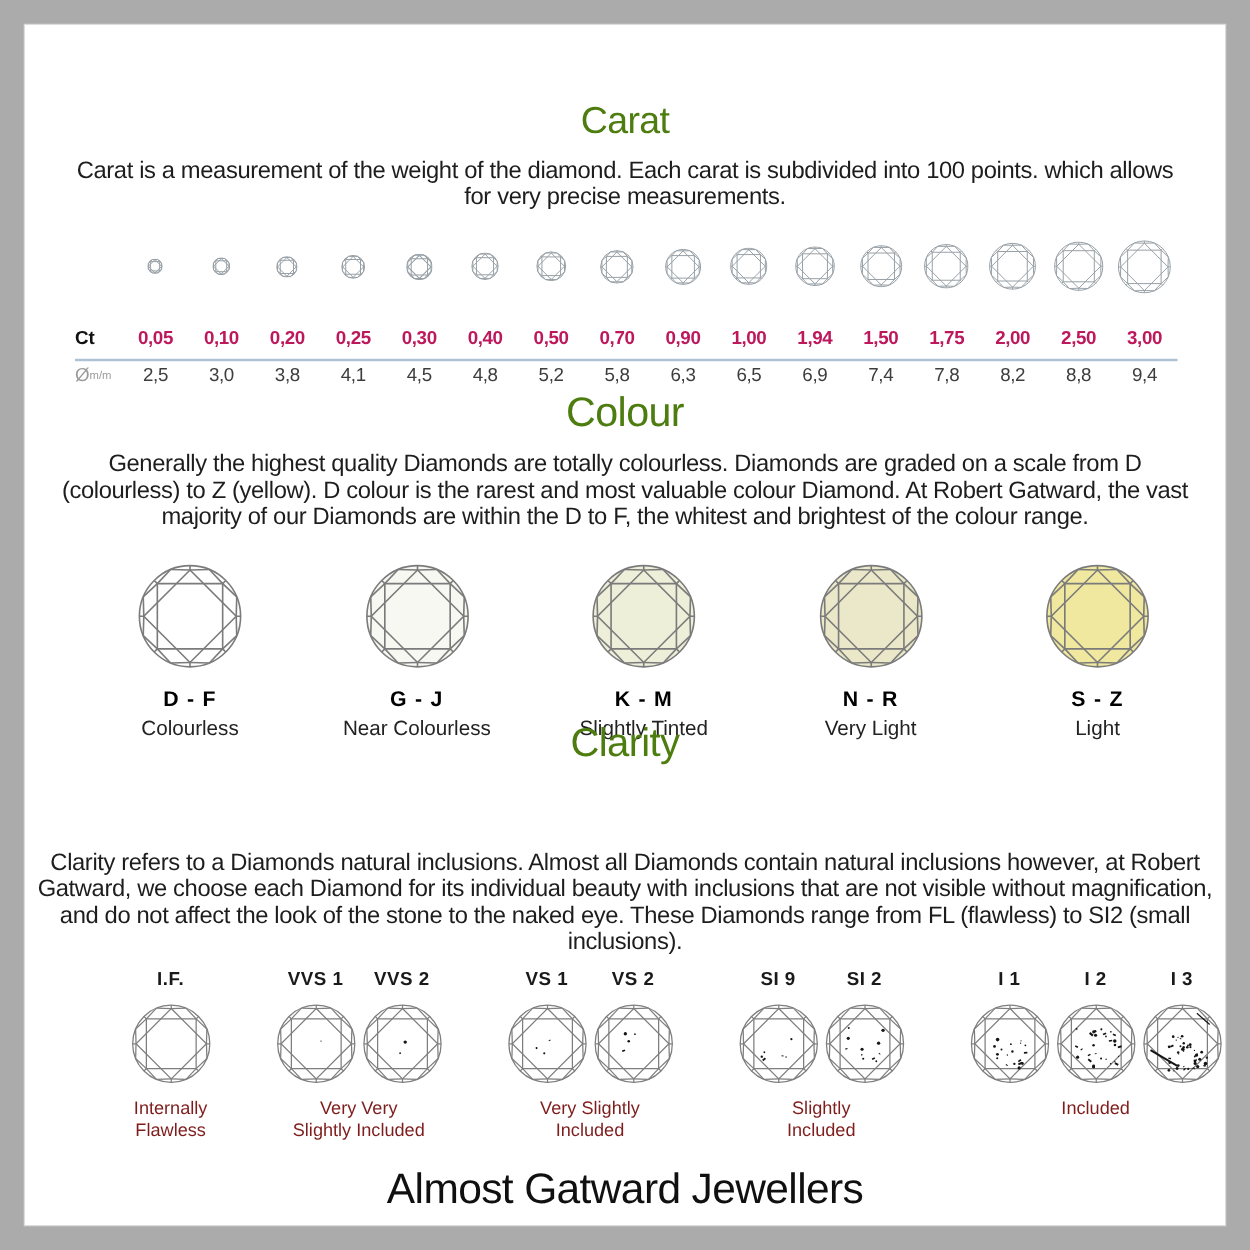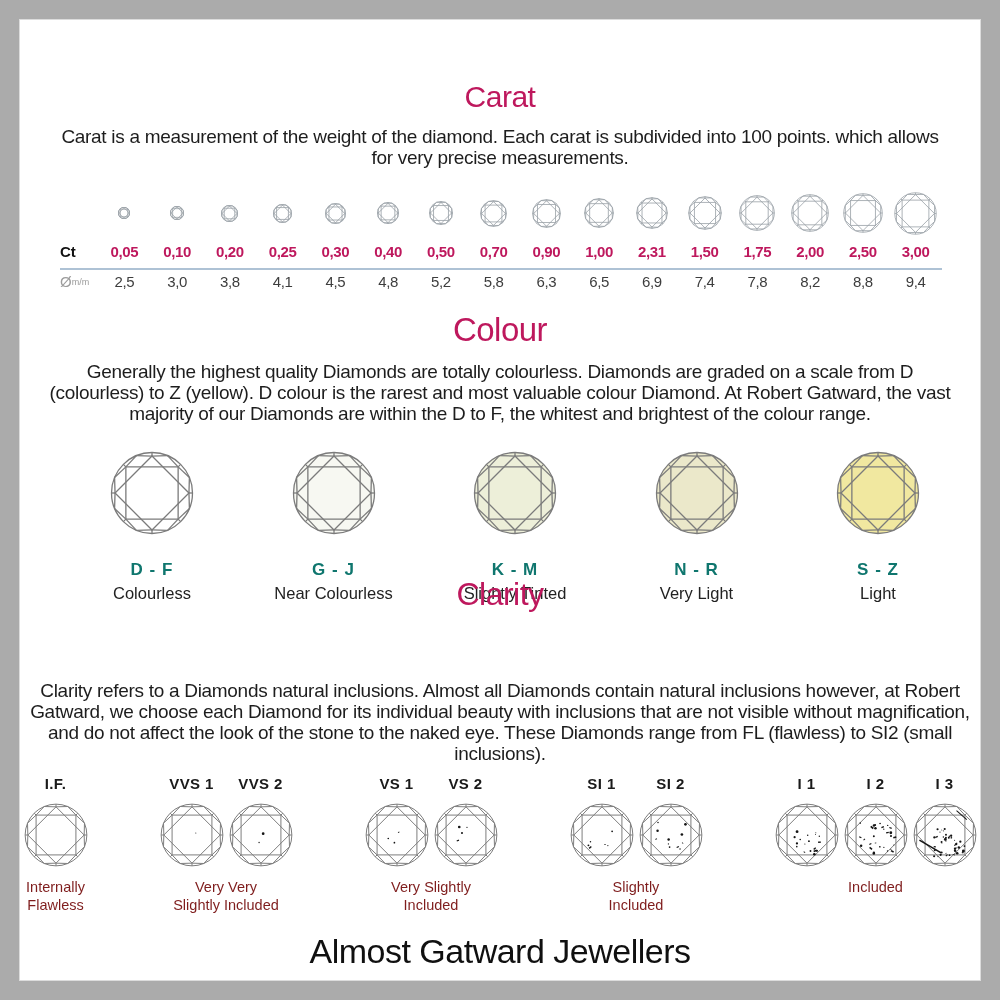--- a/index.html
+++ b/index.html
@@ -13,56 +13,56 @@
   .frame{
     position:absolute;left:20px;top:20px;width:960px;height:960px;
     background:#ffffff;outline:1px solid #dcdcdc;overflow:hidden;
   }
   .page-title{
     position:absolute;top:10px;left:0;width:100%;text-align:center;
     font-size:31px;font-weight:bold;letter-spacing:-0.8px;color:#0d0d0d;
   }
   .section-heading{
     position:absolute;left:0;width:100%;text-align:center;
-    font-weight:400;color:#be185d;letter-spacing:-0.5px;
+    font-weight:400;color:#4d7c0f;letter-spacing:-0.5px;
   }
   #carat-heading{top:60px;font-size:30px;}
   #colour-heading{top:291px;font-size:33px;}
   #clarity-heading{top:556px;font-size:32px;}
   .desc{
     position:absolute;left:50%;transform:translateX(-50%);
     text-align:center;font-size:19px;line-height:21px;
     letter-spacing:-0.3px;color:#1d1d1d;
   }
   #carat-desc{top:106px;width:900px;}
   #colour-desc{top:341px;width:926px;}
   #clarity-desc{top:660px;width:946px;}
 
   
   #carat-table{position:absolute;left:40px;top:164px;width:882px;}
   .c-diamonds{display:flex;margin-left:38px;height:58px;align-items:center;}
   .c-diamonds .cell{flex:1;display:flex;justify-content:center;align-items:center;}
   .c-values{display:flex;align-items:baseline;height:21px;}
   .c-values .label-cell{width:38px;flex:none;font-size:15px;font-weight:bold;color:#111;}
   .c-values .cell{flex:1;text-align:center;font-size:15px;letter-spacing:-0.3px;}
-  .c-ct{margin-top:1px;}
+  .c-ct{margin-top:20px;}
   .c-ct .cell{font-weight:bold;color:#be185d;}
   .c-divider{height:2px;background:#aec2d5;margin:4px 0 3px 0;}
   .c-mm .cell{font-weight:normal;color:#3d3d3d;}
   .c-mm .label-cell{font-weight:normal;color:#9c9c9c;}
   .dia-unit{font-size:9px;color:#9c9c9c;vertical-align:2px;letter-spacing:0;}
 
   
   #colour-row{position:absolute;top:431px;left:44px;width:902px;display:flex;justify-content:space-between;}
   .colour-col{width:176px;display:flex;flex-direction:column;align-items:center;}
-  .colour-range{margin-top:25px;font-size:17px;font-weight:bold;letter-spacing:1px;color:#0f766e;}
+  .colour-range{margin-top:15px;font-size:17px;font-weight:bold;letter-spacing:1px;color:#000000;}
   .colour-name{margin-top:4px;font-size:16.5px;color:#222;}
 
   
-  #clarity-row{position:absolute;top:755px;left:0;width:100%;display:flex;justify-content:center;align-items:flex-start;gap:67px;}
+  #clarity-row{position:absolute;top:755px;left:0;width:100%;display:flex;justify-content:flex-end;align-items:flex-start;gap:47px;}
   .clarity-group{display:flex;flex-direction:column;align-items:center;}
   .cg-top{display:flex;}
   .cg-cell{width:69px;display:flex;flex-direction:column;align-items:center;}
   .cg-label{font-size:15px;font-weight:bold;letter-spacing:0.4px;color:#1a1a1a;height:21px;margin-bottom:7px;white-space:nowrap;}
   .cg-caption{margin-top:11px;text-align:center;font-size:14.5px;line-height:18px;color:#7f1d1d;}
 
   .footer-brand{
     position:absolute;top:912px;left:0;width:100%;text-align:center;
     font-size:34px;color:#101010;letter-spacing:-0.5px;
   }
@@ -612,21 +612,21 @@
     <div class="cell">0,05</div>
         <div class="cell">0,10</div>
         <div class="cell">0,20</div>
         <div class="cell">0,25</div>
         <div class="cell">0,30</div>
         <div class="cell">0,40</div>
         <div class="cell">0,50</div>
         <div class="cell">0,70</div>
         <div class="cell">0,90</div>
         <div class="cell">1,00</div>
-        <div class="cell">2,31</div>
+        <div class="cell">1,94</div>
         <div class="cell">1,50</div>
         <div class="cell">1,75</div>
         <div class="cell">2,00</div>
         <div class="cell">2,50</div>
         <div class="cell">3,00</div>
       </div>
     <div class="c-divider"></div>
     <div class="c-values c-mm" id="carat-mm-row">
       <div class="label-cell"><span>Ø</span><span class="dia-unit">m/m</span></div>
     <div class="cell">2,5</div>
@@ -1031,21 +1031,21 @@
           </div>
         </div>
         <div class="cg-caption">
           <div>Very Slightly</div>
           <div>Included</div>
         </div>
       </div>
       <div class="clarity-group">
         <div class="cg-top">
           <div class="cg-cell">
-            <div class="cg-label">SI 1</div>
+            <div class="cg-label">SI 9</div>
             <svg viewBox="-50 -50 100 100" width="64" height="64">
               <circle cx="0" cy="0" r="48.2" fill="#ffffff" stroke="#7e7e7e" stroke-width="1" vector-effect="non-scaling-stroke"></circle>
               <g>
                 <polygon points="0.00,-44.00 44.00,0.00 0.00,44.00 -44.00,0.00" fill="none" stroke="#7e7e7e" stroke-width="1" vector-effect="non-scaling-stroke"></polygon>
                 <polygon points="31.11,-31.11 31.11,31.11 -31.11,31.11 -31.11,-31.11" fill="none" stroke="#7e7e7e" stroke-width="1" vector-effect="non-scaling-stroke"></polygon>
                 <line x1="0.00" y1="-44.00" x2="0.00" y2="-48.20" stroke="#7e7e7e" stroke-width="1" vector-effect="non-scaling-stroke"></line>
                 <line x1="0.00" y1="-44.00" x2="-18.45" y2="-44.53" stroke="#7e7e7e" stroke-width="1" vector-effect="non-scaling-stroke"></line>
                 <line x1="0.00" y1="-44.00" x2="18.45" y2="-44.53" stroke="#7e7e7e" stroke-width="1" vector-effect="non-scaling-stroke"></line>
                 <line x1="31.11" y1="-31.11" x2="34.08" y2="-34.08" stroke="#7e7e7e" stroke-width="1" vector-effect="non-scaling-stroke"></line>
                 <line x1="31.11" y1="-31.11" x2="18.45" y2="-44.53" stroke="#7e7e7e" stroke-width="1" vector-effect="non-scaling-stroke"></line>

